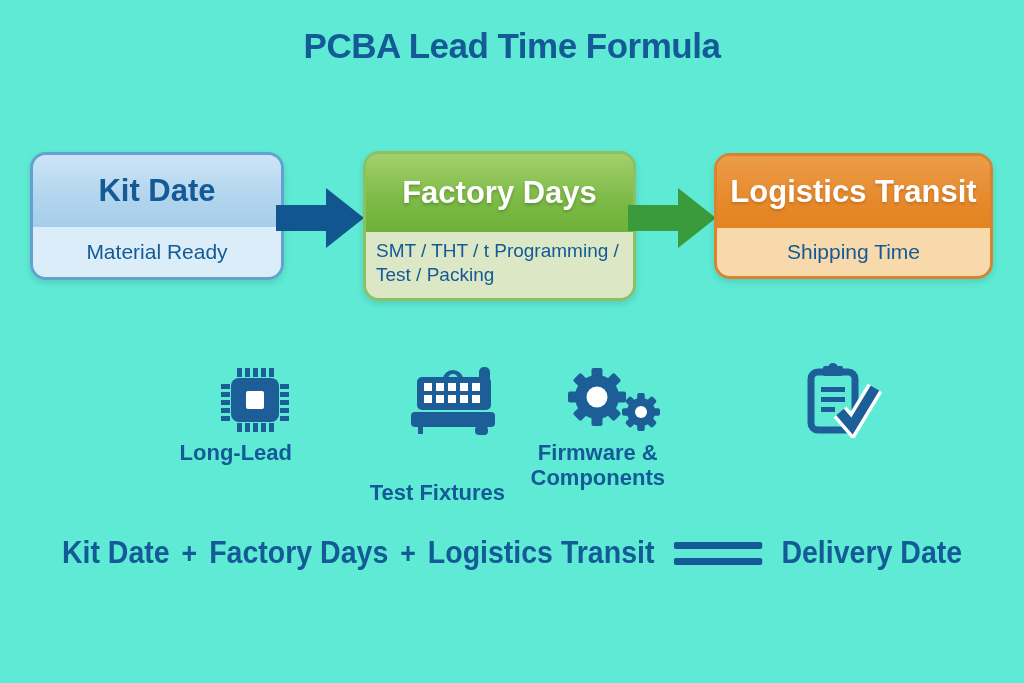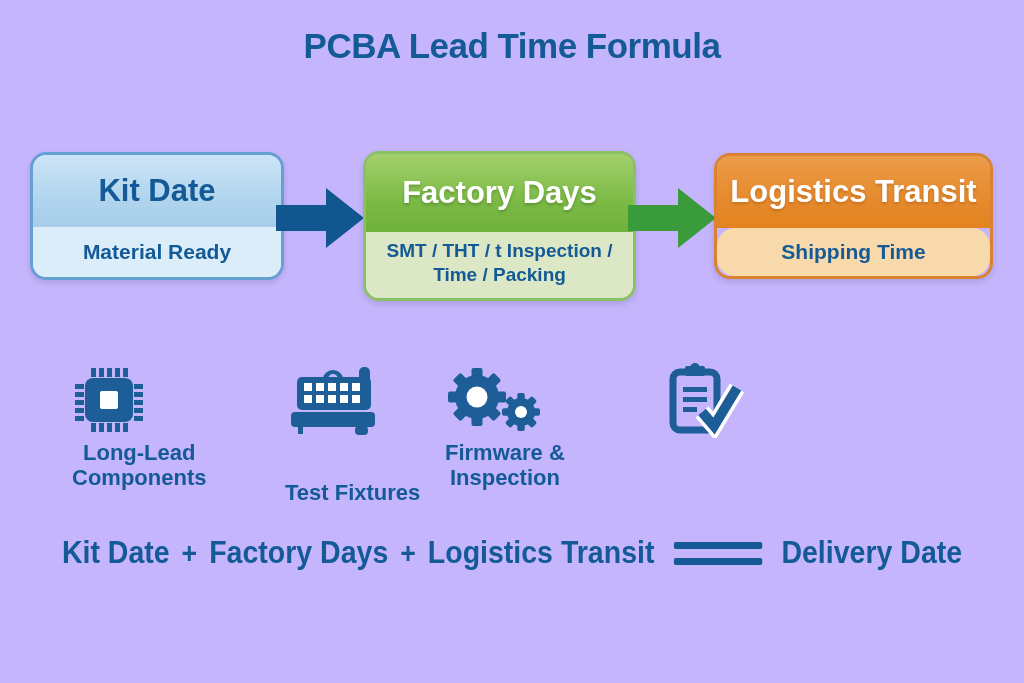--- a/index.html
+++ b/index.html
@@ -1,58 +1,58 @@
 <!DOCTYPE html>
 <html><head>
 <meta charset="utf-8">
 <style>
   html,body{margin:0;padding:0;background:#ffffff;}
   .canvas{
-    position:relative;width:1024px;height:683px;background:#c4b5fd;overflow:hidden;
+    position:relative;width:1024px;height:683px;background:#5eead4;overflow:hidden;
     font-family:"Liberation Sans","DejaVu Sans",sans-serif;
   }
   
   .title{
     position:absolute;top:26px;left:0;width:100%;text-align:center;
     font-size:35px;font-weight:700;color:#135a96;letter-spacing:-0.5px;
   }
   
   .flow-box{
     position:absolute;border-radius:16px;overflow:hidden;
     display:flex;flex-direction:column;
     box-shadow:0 3px 6px rgba(0,0,0,0.12);
   }
   .flow-box .hd{display:flex;align-items:center;justify-content:center;font-weight:700;}
-  .flow-box .bd{display:flex;align-items:center;justify-content:center;font-weight:700;text-align:center;}
+  .flow-box .bd{display:flex;align-items:center;justify-content:center;font-weight:400;text-align:left;}
   .box-kit{left:30px;top:152px;width:248px;height:122px;border:3px solid #64a0d2;}
   .box-kit .hd{height:72px;font-size:31px;color:#135a96;background:linear-gradient(180deg,#cde4f6 0%,#b3d6ef 55%,#a6cdea 100%);}
   .box-kit .bd{flex:1;font-size:21px;color:#135a96;background:#dcedfa;}
   .box-factory{left:363px;top:151px;width:267px;height:144px;border:3px solid #8bc063;}
   .box-factory .hd{height:78px;font-size:31px;color:#ffffff;text-shadow:0 2px 3px rgba(40,80,20,0.35);background:linear-gradient(180deg,#a3d06b 0%,#7cba46 60%,#6fb13a 100%);}
   .box-factory .bd{flex:1;font-size:19px;line-height:1.25;color:#135a96;background:#dbe7c5;padding:2px 10px 6px;}
   .box-logistics{left:714px;top:153px;width:273px;height:120px;border:3px solid #d9822f;}
   .box-logistics .hd{height:72px;font-size:31px;color:#ffffff;text-shadow:0 2px 3px rgba(120,60,0,0.3);background:linear-gradient(180deg,#ec9c48 0%,#e68a2d 60%,#e2831f 100%);}
-  .box-logistics .bd{flex:1;font-size:21px;color:#135a96;background:#f8d9ab;border-radius:18px;}
+  .box-logistics .bd{flex:1;font-size:21px;color:#135a96;background:#f8d9ab;}
   .flow-arrow{position:absolute;}
   
   .banner{
     position:absolute;left:0;top:317px;width:1024px;height:45px;
     background:linear-gradient(90deg,rgba(255,198,10,0) 0%,#ffc60a 8%,#ffc60a 92%,rgba(255,198,10,0) 100%);
     display:flex;align-items:center;justify-content:center;
   }
   .banner-label{
     font-size:31px;font-weight:700;color:#21504f;letter-spacing:-0.5px;
     transform:scaleX(0.95);white-space:nowrap;
   }
   .banner-line{position:absolute;top:50%;height:6px;transform:translateY(-50%);}
   .banner-line.left{left:56px;width:296px;background:linear-gradient(90deg,rgba(158,148,46,0) 0%,#9e942e 15%,#9e942e 100%);}
   .banner-line.right{right:60px;width:314px;background:linear-gradient(90deg,#9e942e 0%,#9e942e 85%,rgba(158,148,46,0) 100%);}
   
   .factors{position:absolute;top:364px;left:0;width:1024px;height:130px;}
-  .factor{position:absolute;width:220px;display:flex;flex-direction:column;align-items:flex-start;}
+  .factor{position:absolute;width:220px;display:flex;flex-direction:column;align-items:flex-end;}
   .factor .icon{height:72px;display:flex;align-items:center;justify-content:center;}
   .factor .lbl{margin-top:4px;text-align:center;font-size:22px;font-weight:700;color:#135a96;line-height:1.14;}
   .f0{left:72px;} .f1{left:285px;gap:40px;} .f2{left:445px;} .f3{left:662px;}
   
   .formula{
     position:absolute;top:535px;left:0;width:100%;
     display:flex;align-items:center;justify-content:center;gap:13px;
     font-size:31px;font-weight:700;color:#135a96;white-space:nowrap;
     transform:scaleX(0.92);transform-origin:center;
   }
@@ -71,21 +71,21 @@
     <div class="hd">Kit Date</div>
     <div class="bd">Material Ready</div>
   </div>
 
   <svg class="flow-arrow" style="left:276px;top:188px;" width="88" height="60" viewBox="0 0 88 60">
     <polygon points="0,17 50,17 50,0 88,30 50,60 50,43 0,43" fill="#11568e"></polygon>
   </svg>
 
   <div class="flow-box box-factory">
     <div class="hd">Factory Days</div>
-    <div class="bd">SMT / THT / t Inspection / Time / Packing</div>
+    <div class="bd">SMT / THT / t Programming / Test / Packing</div>
   </div>
 
   <svg class="flow-arrow" style="left:628px;top:188px;" width="88" height="60" viewBox="0 0 88 60">
     <polygon points="0,17 50,17 50,0 88,30 50,60 50,43 0,43" fill="#3a9b3d"></polygon>
   </svg>
 
   <div class="flow-box box-logistics">
     <div class="hd">Logistics Transit</div>
     <div class="bd">Shipping Time</div>
   </div>
@@ -117,21 +117,20 @@
               <rect x="61" y="34" width="9" height="5"></rect>
               <rect x="61" y="42" width="9" height="5"></rect>
               <rect x="61" y="50" width="9" height="5"></rect>
             <rect x="12" y="12" width="48" height="44" rx="8"></rect>
           </g>
           <rect x="27" y="25" width="18" height="18" rx="2" fill="#ffffff"></rect>
         </svg>
       </div>
       <div class="lbl">
         <div>Long-Lead</div>
-        <div>Components</div>
       </div>
     </div>
 
     <div class="factor f1">
       <div class="icon">
         <svg width="100" height="70" viewBox="0 0 100 70">
           <g fill="#1d5d98">
             <path d="M38,14 a10,9 0 0 1 20,0 l-5,0 a5,5 0 0 0 -10,0 z"></path>
             <rect x="74" y="2" width="11" height="24" rx="5"></rect>
             <rect x="12" y="12" width="74" height="33" rx="5"></rect>
@@ -176,21 +175,21 @@
               <rect x="-3.8" y="-19" width="7.6" height="38" rx="2" transform="rotate(135)"></rect>
               <circle cx="0" cy="0" r="14"></circle>
             </g>
           </g>
           <circle cx="32" cy="31" r="10.5" fill="#ffffff"></circle>
           <circle cx="76" cy="46" r="6" fill="#ffffff"></circle>
         </svg>
       </div>
       <div class="lbl">
         <div>Firmware &amp;</div>
-        <div>Inspection</div>
+        <div>Components</div>
       </div>
     </div>
 
     <div class="factor f3">
       <div class="icon">
         <svg width="82" height="76" viewBox="0 0 82 76">
           <rect x="11" y="10" width="44" height="58" rx="7" fill="none" stroke="#1d5d98" stroke-width="7"></rect>
           <circle cx="33" cy="6" r="5" fill="#1d5d98"></circle>
           <rect x="23" y="4" width="20" height="10" rx="2" fill="#1d5d98"></rect>
           <rect x="21" y="25" width="24" height="5" fill="#1d5d98"></rect>

